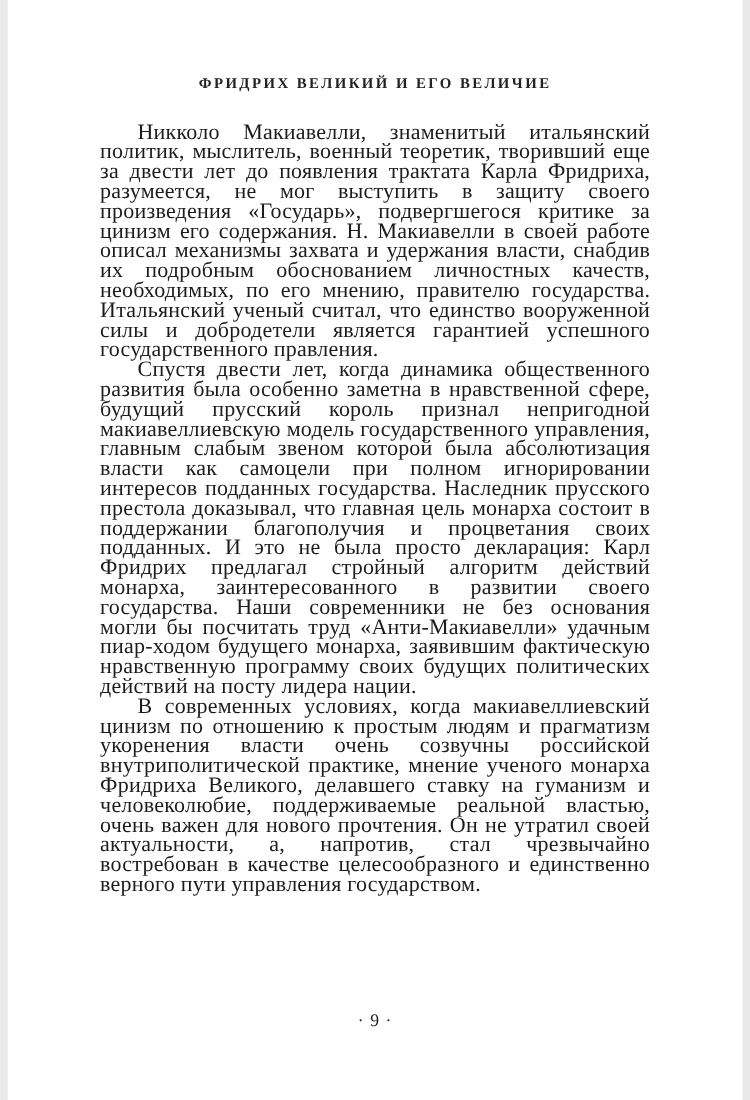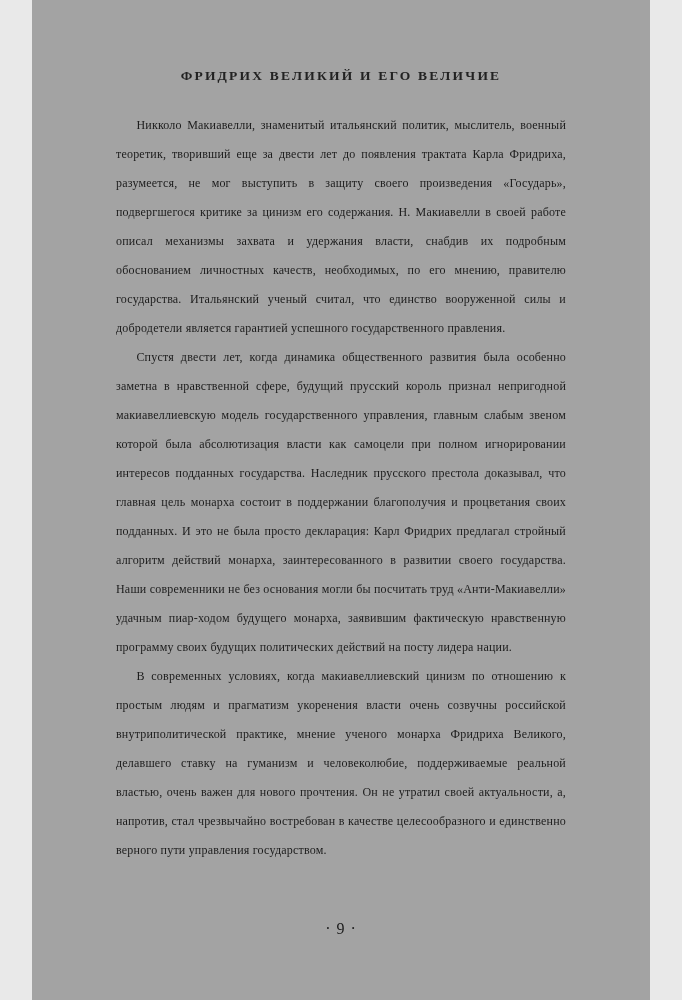--- a/index.html
+++ b/index.html
@@ -2,43 +2,43 @@
 <html lang="ru"><head>
 <meta charset="utf-8">
 <style>
   html, body {
     margin: 0;
     padding: 0;
     background: #e9e9e9;
   }
   .page {
     position: relative;
-    width: 618px;
+    width: 668px;
     height: 1000px;
     margin: 0 auto;
-    background: #a3a3a3;
+    background: #ffffff;
     box-sizing: border-box;
     padding: 68px 84px 0 84px;
     font-family: "Liberation Serif", "DejaVu Serif", serif;
     color: #1c1c1c;
     overflow: hidden;
   }
   .running-header {
     text-align: center;
     font-size: 13.5px;
     font-weight: bold;
     letter-spacing: 2.2px;
     color: #222;
     margin: 0 0 27px 0;
     text-transform: uppercase;
     white-space: nowrap;
   }
   .body-text {
-    font-size: 12px;
-    line-height: 29px;
+    font-size: 20px;
+    line-height: 18px;
     text-align: justify;
     letter-spacing: 0.2px;
     hyphens: auto;
     -webkit-hyphens: auto;
   }
   .body-text p {
     margin: 0;
     text-indent: 1.7em;
   }
   .page-number {

